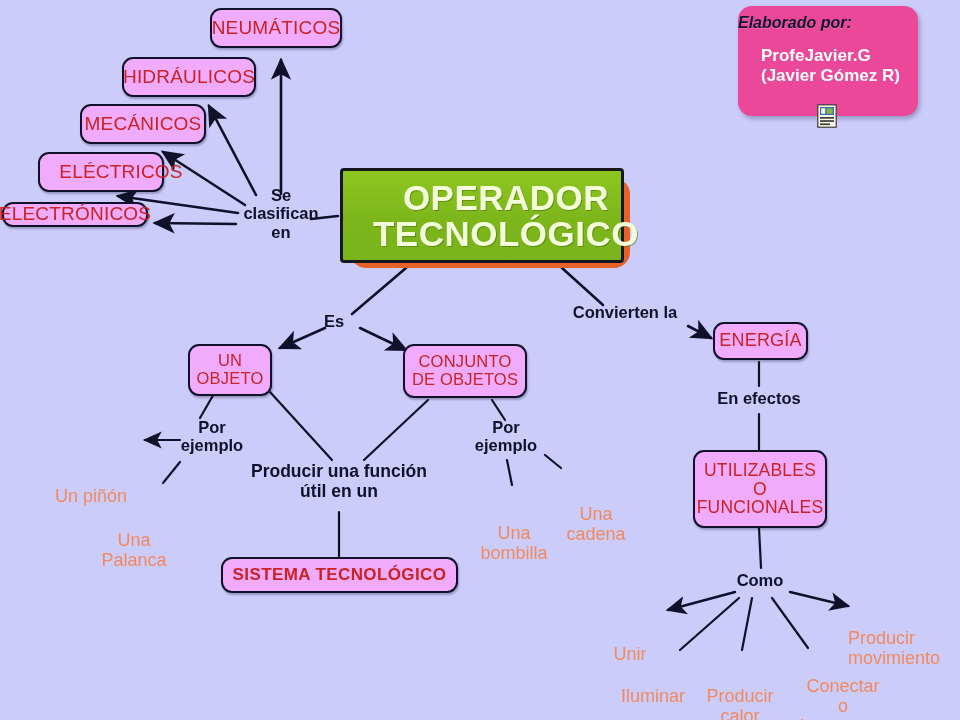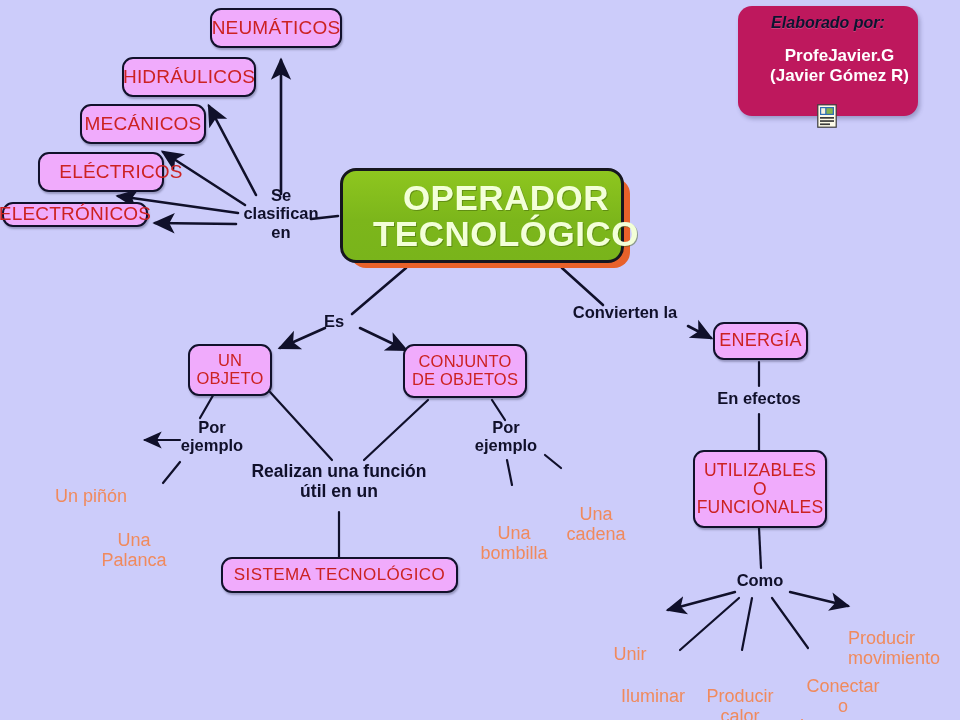--- a/index.html
+++ b/index.html
@@ -47,35 +47,35 @@
   .node.cat {
     font-size: 19px;
     font-weight: 400;
   }
   .node.small {
     font-size: 16.5px;
     font-weight: 400;
   }
   .node.strong {
     font-size: 17px;
-    font-weight: normal;
+    font-weight: bold;
     letter-spacing: 0.4px;
   }
 
   
   .hero-shadow {
     position: absolute;
     background: #e8612a;
     border-radius: 16px;
   }
   .hero {
     position: absolute;
     box-sizing: border-box;
     border: 3px solid #16161f;
-    border-radius: 16px;
+    border-radius: 4px;
     background: linear-gradient(180deg, #8ec61f 0%, #7cb61b 55%, #79b41b 100%);
     color: #f3ffd8;
     font-size: 35px;
     font-weight: bold;
     line-height: 1.02;
     letter-spacing: 0.5px;
     display: flex;
     flex-direction: column;
     align-items: center;
     justify-content: center;
@@ -103,23 +103,22 @@
     line-height: 1.12;
     text-align: center;
     white-space: pre-line;
     margin-top: 36px;
   }
 
   
   .credit {
     position: absolute;
     box-sizing: border-box;
-    background: #be185d;
+    background: #ec4899;
     border-radius: 14px;
-    text-align: center;
     box-shadow: 2px 3px 4px rgba(40,40,90,0.30);
   }
   .credit-l1 {
     color: #0c1430;
     font-style: italic;
     font-weight: bold;
     font-size: 16px;
     padding-top: 8px;
     text-shadow: 0 1px 0 rgba(255,255,255,0.18);
   }
@@ -257,21 +256,21 @@
   <div class="leaf" style="left:88px; top:494px; width:92px;">Una
 Palanca</div>
 
   <div class="link-label" style="left:461px; top:418px; width:90px;">Por
 ejemplo</div>
   <div class="leaf" style="left:468px; top:487px; width:92px;">Una
 bombilla</div>
   <div class="leaf" style="left:552px; top:468px; width:88px;">Una
 cadena</div>
 
-  <div class="link-label" style="left:228px; top:462px; width:222px; font-size:17.5px;">Realizan una función
+  <div class="link-label" style="left:228px; top:462px; width:222px; font-size:17.5px;">Producir una función
 útil en un</div>
 
   <div class="node strong" style="left:221px; top:557px; width:237px; height:36px;">
     <span>SISTEMA TECNOLÓGICO</span>
   </div>
 
   <div class="link-label" style="left:560px; top:303px; width:130px;">Convierten la</div>
 
   <div class="node cat" style="left:713px; top:322px; width:95px; height:38px; font-size:18px;">
     <span>ENERGÍA</span>

